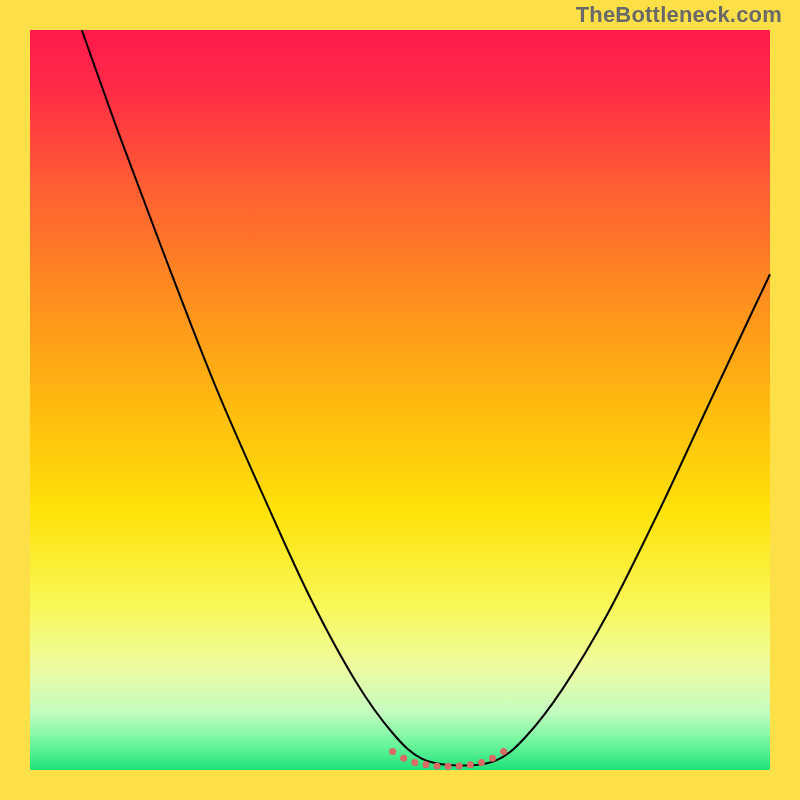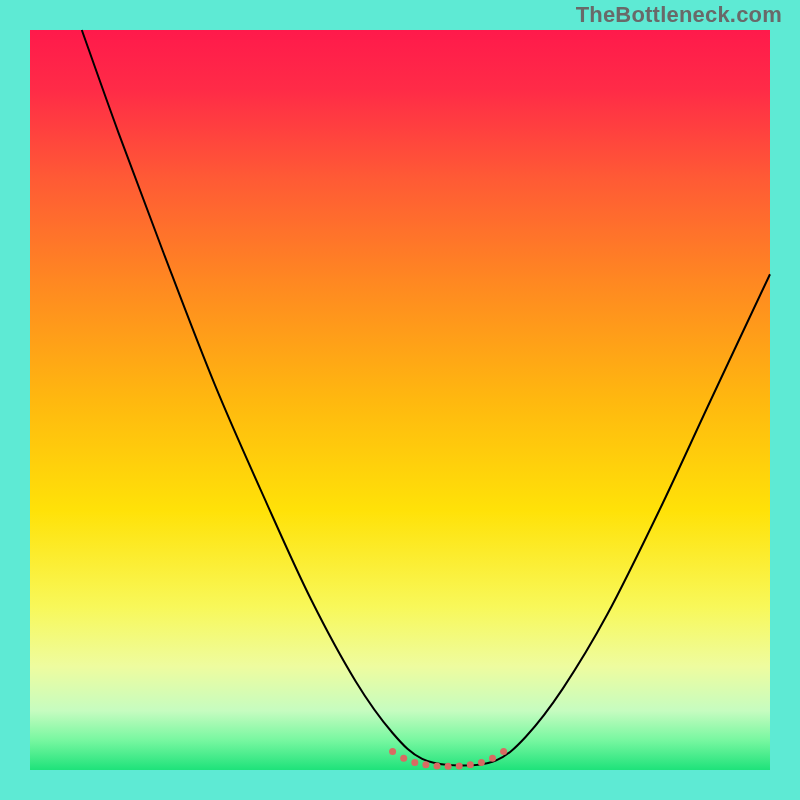--- a/index.html
+++ b/index.html
@@ -7,21 +7,21 @@
     padding: 0;
     width: 800px;
     height: 800px;
     background: #000;
     overflow: hidden;
   }
   .frame {
     position: relative;
     width: 800px;
     height: 800px;
-    background: #5eead4;
+    background: #fde047;
   }
   .watermark {
     position: absolute;
     top: 2px;
     right: 18px;
     font-family: Arial, Helvetica, sans-serif;
     font-size: 22px;
     font-weight: 600;
     color: #696969;
     letter-spacing: 0.2px;

